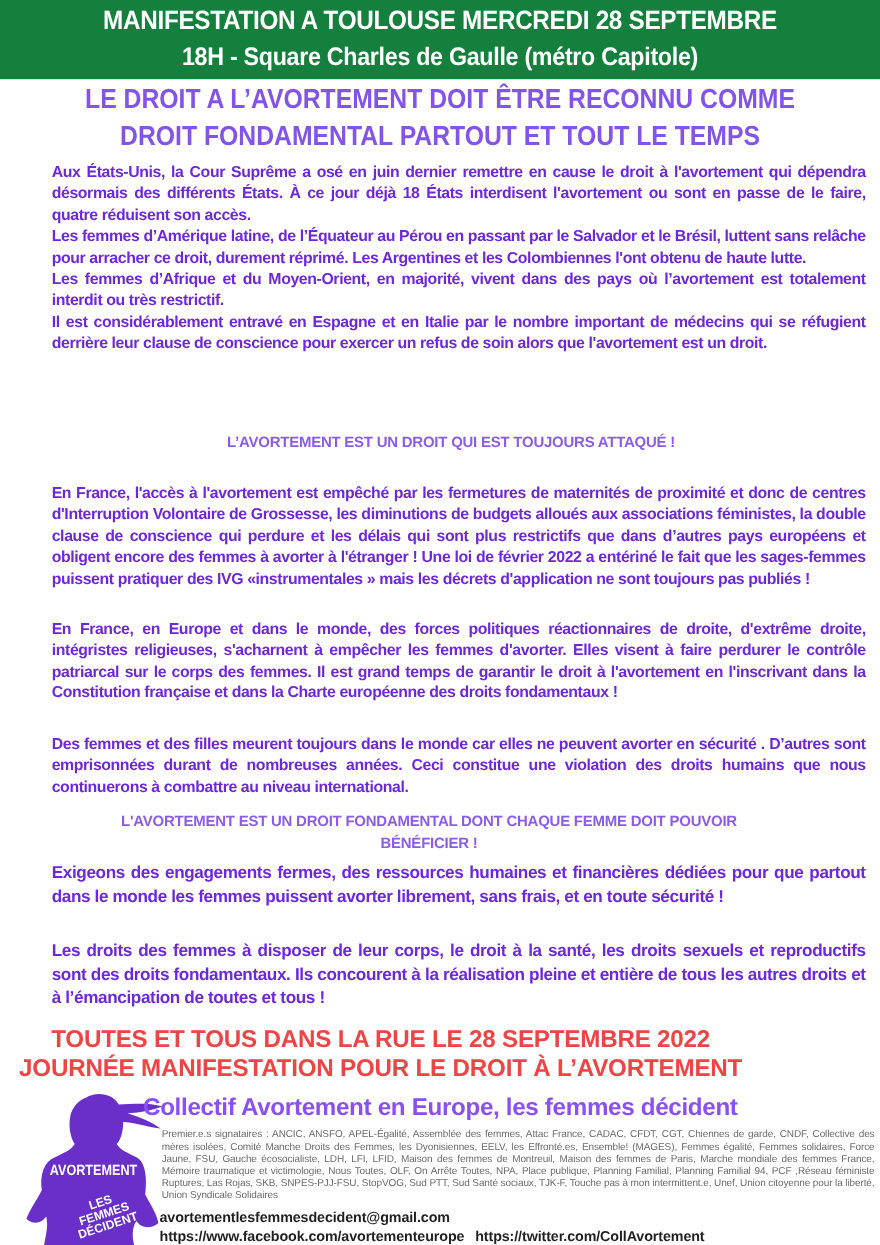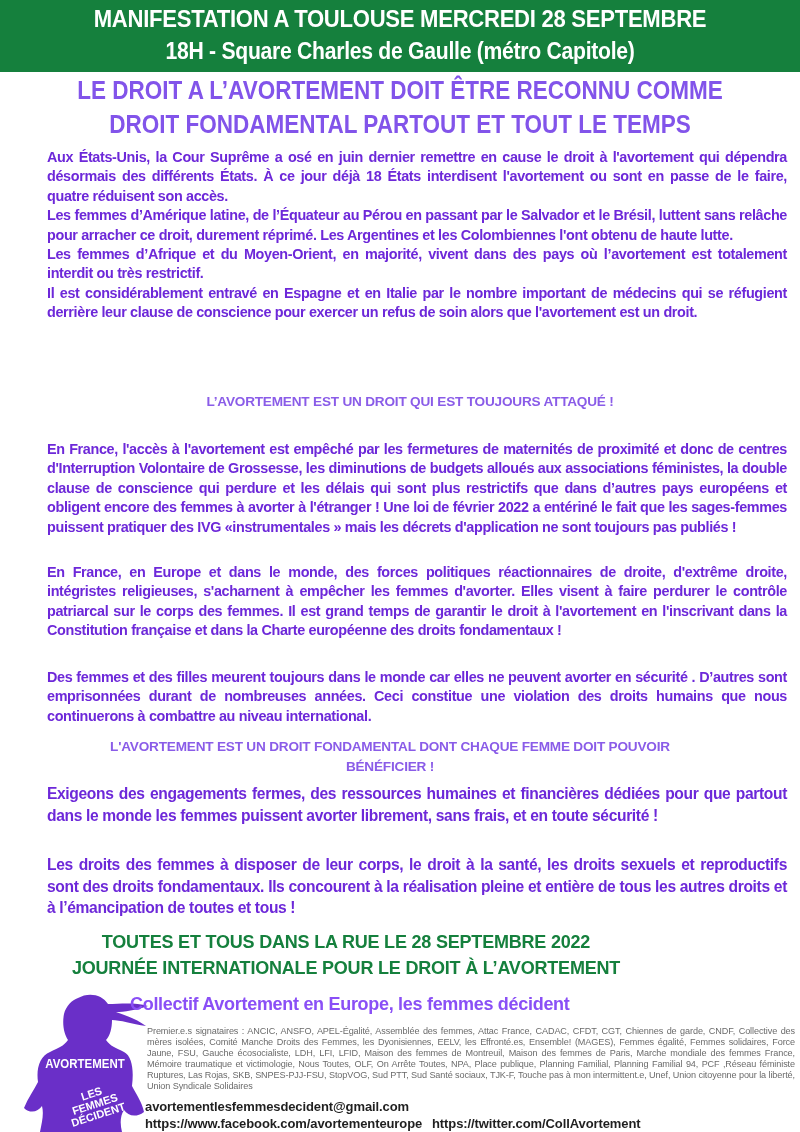--- a/index.html
+++ b/index.html
@@ -7,22 +7,22 @@
   .banner { position: absolute; left: 0; top: 0; width: 800px; height: 72px; background: #15803d; color: #ffffff; text-align: center; }
   .banner .l1 { position: absolute; left: 0; right: 0; top: 5px; font-size: 24px; font-weight: bold; letter-spacing: -0.3px; transform: scaleX(0.92); }
   .banner .l2 { position: absolute; left: 0; right: 0; top: 38px; font-size: 23px; font-weight: bold; letter-spacing: -0.3px; transform: scaleX(0.92); }
   .main-title { position: absolute; left: 0; width: 800px; text-align: center; color: #8254ea; font-weight: bold; font-size: 25px; transform: scaleX(0.9); }
   .main-title.t1 { top: 76px; }
   .main-title.t2 { top: 110px; }
   .para { position: absolute; left: 47px; width: 740px; font-size: 14.4px; line-height: 19.4px; font-weight: bold; color: #6d28d9; text-align: justify; letter-spacing: -0.35px; }
   .para p { margin: 0; }
   .para.p2 { font-size: 15.6px; line-height: 21.5px; }
   .subhead { position: absolute; left: 40px; width: 740px; text-align: center; color: #8a5ce8; font-weight: bold; font-size: 13.6px; letter-spacing: -0.2px; line-height: 19px; }
-  .cta { position: absolute; left: 0; width: 692px; text-align: center; color: #15803d; font-weight: bold; font-size: 18px; letter-spacing: -0.2px; }
-  .collectif { position: absolute; left: 130px; top: 994px; color: #8a4ff6; font-weight: bold; font-size: 18px; letter-spacing: -0.3px; }
+  .cta { position: absolute; left: 0; width: 692px; text-align: center; color: #ef4444; font-weight: bold; font-size: 22px; letter-spacing: -0.2px; }
+  .collectif { position: absolute; left: 130px; top: 994px; color: #8a4ff6; font-weight: bold; font-size: 22px; letter-spacing: -0.3px; }
   .signataires { position: absolute; left: 147px; top: 1026px; width: 648px; font-size: 9.1px; line-height: 11.1px; color: #6b6b6b; text-align: justify; letter-spacing: -0.1px; }
   .contact { position: absolute; left: 145px; font-size: 13px; font-weight: bold; color: #1f1f1f; letter-spacing: -0.1px; }
   .logo { position: absolute; left: 20px; top: 990px; width: 130px; height: 142px; }
 </style>
 </head>
 <body>
 
 <div class="banner">
   <div class="l1">MANIFESTATION A TOULOUSE MERCREDI 28 SEPTEMBRE</div>
   <div class="l2">18H - Square Charles de Gaulle (métro Capitole)</div>
@@ -54,21 +54,21 @@
 <div class="subhead" style="top:757px; left:20px; width:740px;">BÉNÉFICIER !</div>
 
 <div class="para p2" style="top:783px;">
   <p>Exigeons des engagements fermes, des ressources humaines et financières dédiées pour que partout dans le monde les femmes puissent avorter librement, sans frais, et en toute sécurité !</p>
 </div>
 <div class="para p2" style="top:854px;">
   <p>Les droits des femmes à disposer de leur corps, le droit à la santé, les droits sexuels et reproductifs sont des droits fondamentaux. Ils concourent à la réalisation pleine et entière de tous les autres droits et à l’émancipation de toutes et tous !</p>
 </div>
 
 <div class="cta" style="top:932px;">TOUTES ET TOUS DANS LA RUE LE 28 SEPTEMBRE 2022</div>
-<div class="cta" style="top:958px;">JOURNÉE INTERNATIONALE POUR LE DROIT À L’AVORTEMENT</div>
+<div class="cta" style="top:958px;">JOURNÉE MANIFESTATION POUR LE DROIT À L’AVORTEMENT</div>
 
 <div class="logo">
   <svg width="130" height="142" viewBox="0 0 130 142">
     <path d="M58 8 C68 2 82 4 88 14 C100 14 114 12 128 16 C116 20 104 22 96 22 C108 26 118 30 126 36 C112 34 100 30 92 30 C92 38 90 46 86 50 C90 56 96 58 104 62 C112 66 114 80 112 96 C116 104 122 112 124 122 C116 128 108 126 104 120 C100 126 100 134 102 142 L20 142 C22 132 24 124 22 116 C18 122 10 124 4 118 C8 108 14 100 18 92 C16 78 20 66 30 62 C38 58 44 56 48 50 C44 44 42 34 44 24 C46 16 52 10 58 8 Z" fill="#6a2fc8"></path>
   </svg>
   <div style="position:absolute; left:0; top:66px; width:130px; text-align:center; color:#ffffff; font-weight:bold; font-size:13.5px; transform:scaleX(0.85);">AVORTEMENT</div>
   <div style="position:absolute; left:40px; top:98px; width:70px; text-align:center; color:#ffffff; font-weight:bold; font-size:11px; line-height:11px; transform:rotate(-18deg);">
     <div>LES</div>
     <div>FEMMES</div>
     <div>DÉCIDENT</div>

